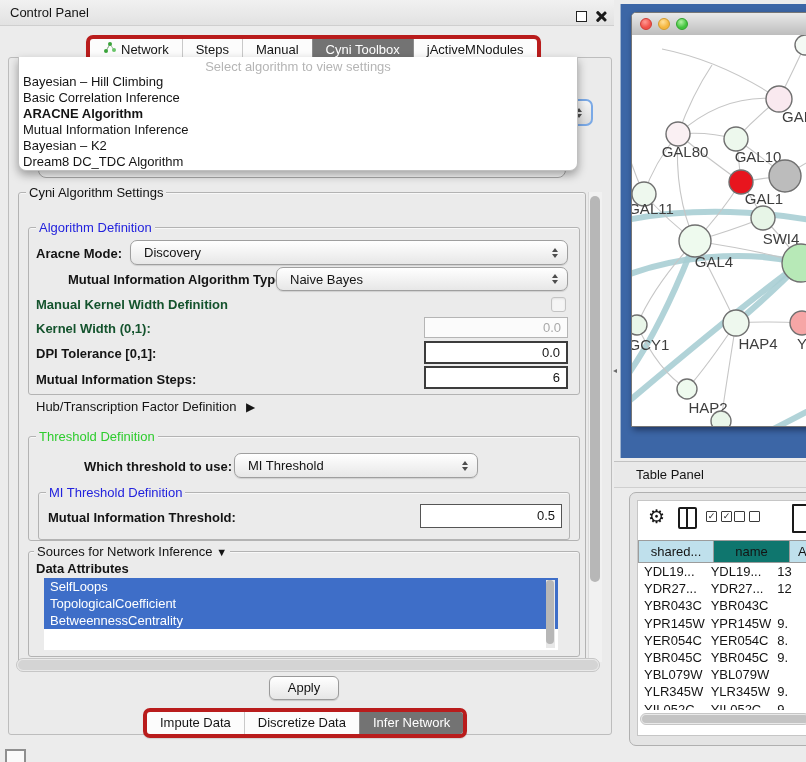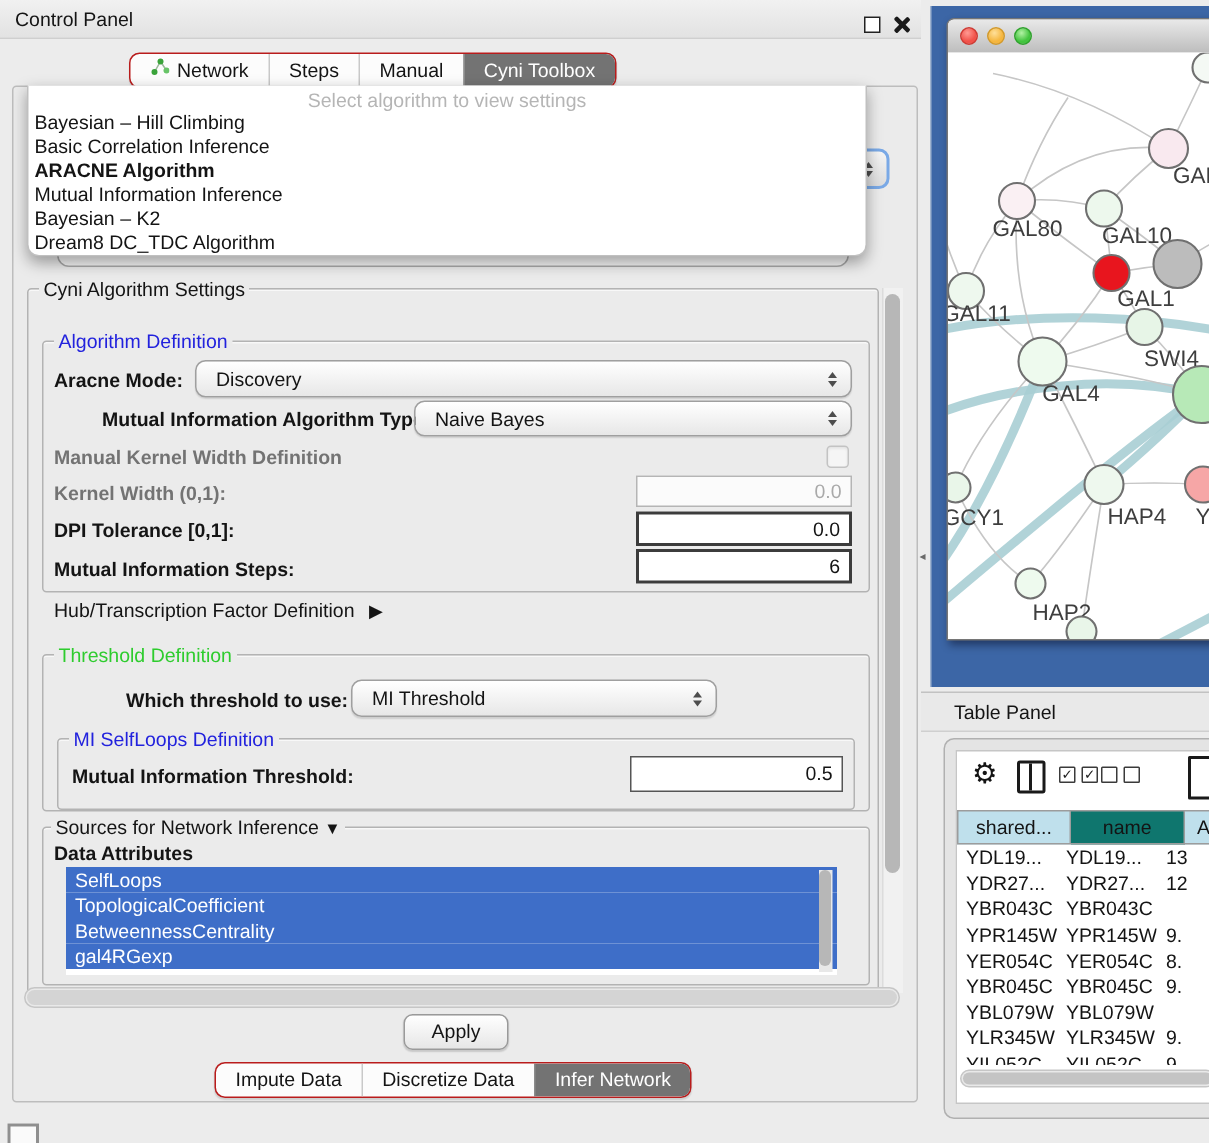--- a/index.html
+++ b/index.html
@@ -1,32 +1,32 @@
 <!DOCTYPE html>
 <html style="--selection-blue: #3e6ec8; --edge-teal: #a9ced4; --panel-blue: #3c66a6; --header-blue: #bfe0ec; --legend-blue: #2222dd; --legend-green: #2ecc2e; --node-red: #e8151e;"><head>
 <meta charset="utf-8">
 <style>
   html,body{margin:0;padding:0;background:#d8d8d8;}
   .screen{position:relative;width:806px;height:762px;overflow:hidden;background:#ececec;
           font-family:"Liberation Sans",sans-serif;font-size:13px;color:#141414;}
   .abs{position:absolute;}
   .b{font-weight:bold;}
-  .dis{color:#737373;}
+  .dis{color:#14532d;}
   .nowrap{white-space:nowrap;}
 
   
   .cp-titlebar{position:absolute;left:0;top:4;width:614px;height:26px;
     background:linear-gradient(#f1f1f1,#e2e2e2);border-bottom:1px solid #cfcfcf;
     display:flex;align-items:center;padding-left:10px;box-sizing:border-box;}
   .win-float{position:absolute;left:576px;top:11px;width:9px;height:9px;border:1.5px solid #222;background:#fff;}
   .win-close{position:absolute;left:594px;top:10px;width:13px;height:13px;}
   .win-close i{position:absolute;left:6px;top:0;width:2.5px;height:13px;background:#1a1a1a;border-radius:1px;}
   .win-close i:first-child{transform:rotate(45deg);}.win-close i:last-child{transform:rotate(-45deg);}
 
-  .tabbar{position:absolute;display:flex;background:#fcfcfc;border:1px solid #b91c1c;border-radius:7px;
+  .tabbar{position:absolute;display:flex;background:#fcfcfc;border:4px solid #b91c1c;border-radius:7px;
     overflow:hidden;box-shadow:0 1px 1px rgba(0,0,0,.12);}
   .tab{display:flex;align-items:center;gap:5px;padding:0 13px;height:22px;line-height:22px;background:transparent;cursor:default;}
   .tab + .tab{border-left:1px solid #c9c9c9;}
   .tab.selected{background:#737373;color:#fff;border-left-color:#8c8c8c;}
   .tab.selected + .tab{border-left-color:#8c8c8c;}
 
   .main-panel{position:absolute;left:8px;top:57px;width:604px;height:678px;background:#ebebeb;
     border:1px solid #bdbdbd;border-radius:3px;box-sizing:border-box;}
 
   
@@ -143,20 +143,23 @@
     </div>
     <div class="tab">
       <span>Steps</span>
     </div>
     <div class="tab">
       <span>Manual</span>
     </div>
     <div class="tab selected">
       <span>Cyni Toolbox</span>
     </div>
+    <div class="tab">
+      <span>jActiveMNodules</span>
+    </div>
   </div>
 
   <div class="main-panel"></div>
 
   <div class="hidden-combo nowrap">gal-filtered sif default node</div>
   <div class="hidden-spin">
     <span class="spin">
         <i class="up"></i>
         <i class="dn"></i>
       </span>
@@ -224,35 +227,34 @@
   <span class="abs b nowrap" style="left:84px;top:459px;">Which threshold to use:</span>
   <div class="combo" style="left:234px;top:453px;width:244px;height:25px;">
     <span>MI Threshold</span>
     <span class="spin">
         <i class="up"></i>
         <i class="dn"></i>
       </span>
   </div>
 
   <div class="group" style="left:38px;top:492px;width:530px;height:46px;"></div>
-  <span class="gtitle t-blue" style="left:46px;top:485px;">MI SelfLoops Definition</span>
+  <span class="gtitle t-blue" style="left:46px;top:485px;">MI Threshold Definition</span>
   <span class="abs b nowrap" style="left:48px;top:510px;">Mutual Information Threshold:</span>
   <div class="field mid" style="left:420px;top:504px;width:142px;height:24px;line-height:21px;">0.5</div>
 
   <div class="group" style="left:28px;top:551px;width:550px;height:104px;"></div>
   <span class="gtitle" style="left:34px;top:544px;">
     <span>Sources for Network Inference</span>
     <span style="font-size:11px;">▼</span>
   </span>
   <span class="abs b nowrap" style="left:36px;top:561px;">Data Attributes</span>
   <div class="attr-list" id="attr-list">
       <div class="attr-item">SelfLoops</div>
       <div class="attr-item">TopologicalCoefficient</div>
       <div class="attr-item">BetweennessCentrality</div>
-      <div class="attr-item">gal4RGexp</div>
     </div>
   <div class="vscroll" style="left:546px;top:580px;width:9px;height:68px;background:#e8e8e8;border:none;">
     <div class="vthumb" style="left:0;top:0;width:8px;height:64px;"></div>
   </div>
 
   <div class="hscroll" style="left:16px;top:658px;width:582px;height:12px;">
     <div class="hthumb"></div>
   </div>
 
   <div class="apply-btn">Apply</div>

